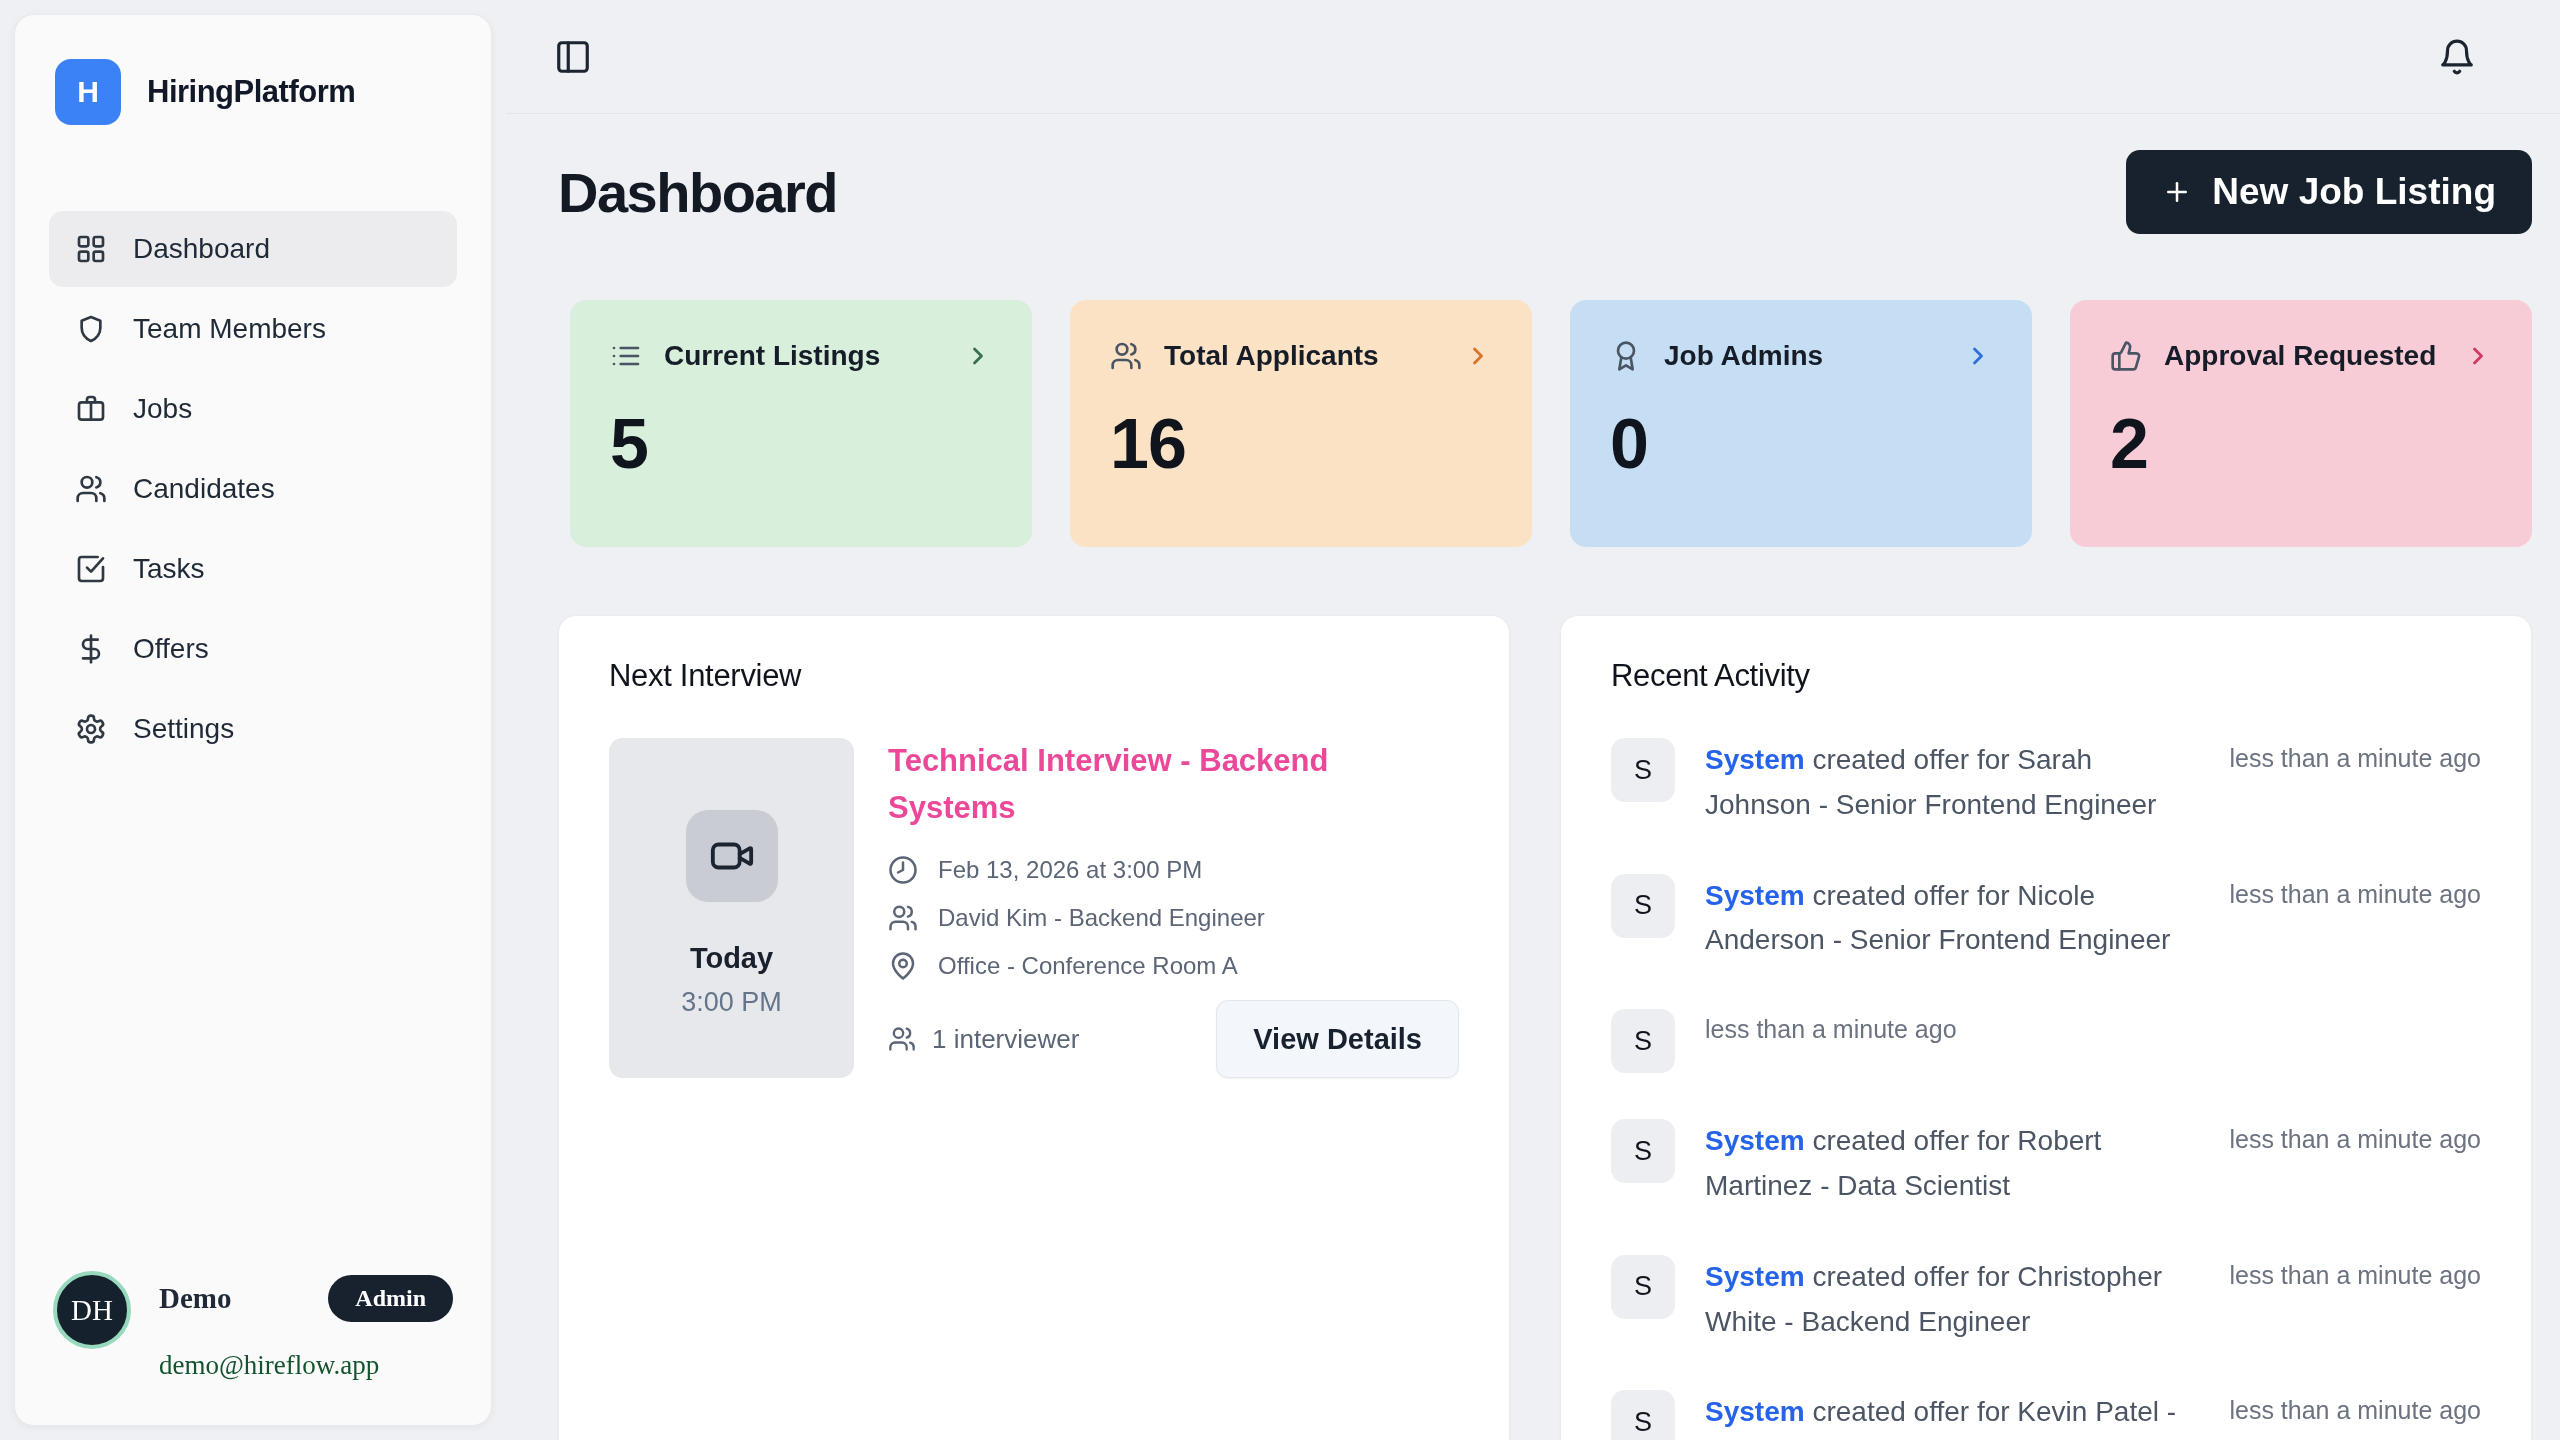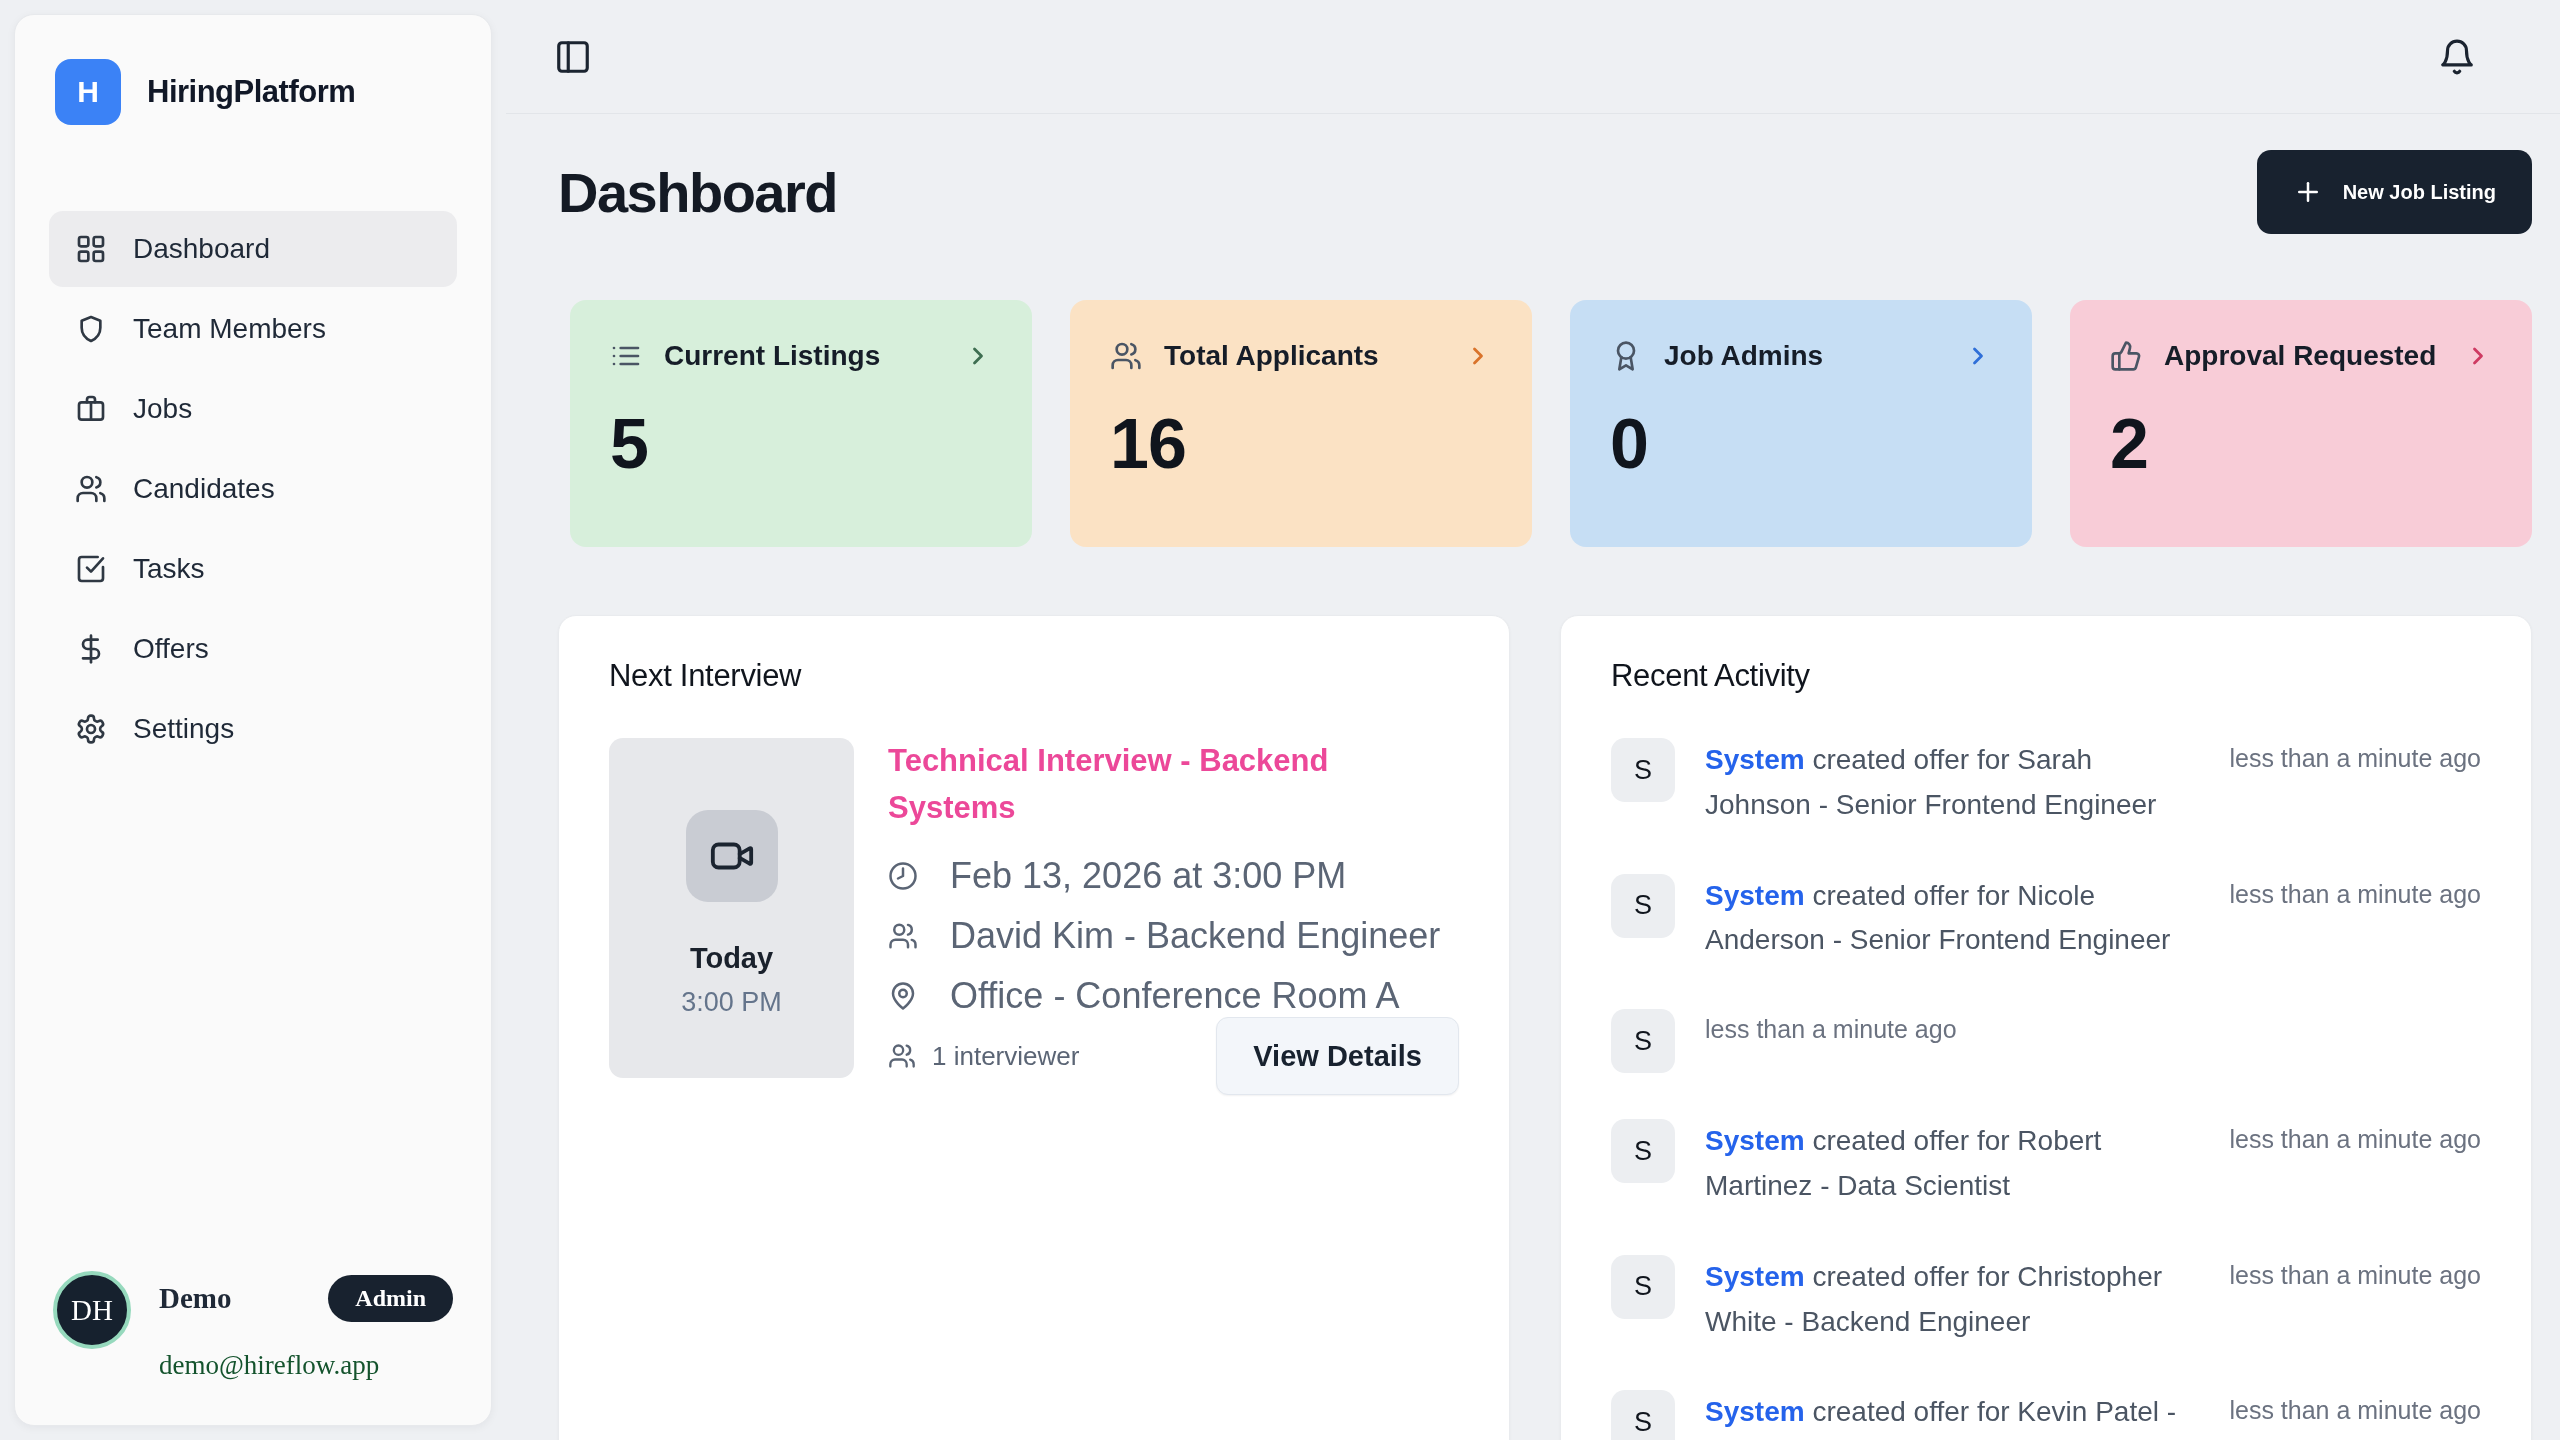--- a/index.html
+++ b/index.html
@@ -71,21 +71,21 @@
   .icon-btn svg { width:38px; height:38px; }
 
   .content { padding:36px 28px 0 52px; }
 
   .page-head { display:flex; align-items:center; justify-content:space-between; }
   .page-title { font-size:56px; font-weight:700; color:#141a24; letter-spacing:-1.5px; }
   .new-job-btn {
     display:flex; align-items:center; gap:20px;
     background:#18222f; color:#fff;
     font-family:"Liberation Sans", sans-serif;
-    font-size:20px; font-weight:600;
+    font-size:37px; font-weight:600;
     height:84px; padding:0 36px; border:none; border-radius:14px; cursor:pointer;
   }
   .new-job-btn .ic svg { width:30px; height:30px; }
 
   .stats { display:grid; grid-template-columns:repeat(4,1fr); gap:38px; margin-top:66px;padding-left:12px; }
   .stat { border-radius:16px; padding:40px 40px; height:247px; cursor:pointer; }
   .stat-green  { background:#d7efdb; }
   .stat-orange { background:#fbe2c4; }
   .stat-blue   { background:#c6def4; }
   .stat-pink   { background:#f8ccd7; }
@@ -116,21 +116,21 @@
     width:92px; height:92px; background:#c9ccd3; border-radius:22px;
     display:flex; align-items:center; justify-content:center; color:#1b2430;
   }
   .media-icon svg { width:46px; height:46px; }
   .media-day { margin-top:40px; font-size:29px; font-weight:700; color:#1a212c; }
   .media-time { margin-top:12px; font-size:27px; color:#64748b; }
 
   .interview-info { flex:1; display:flex; flex-direction:column; min-height:340px; }
   .interview-title { font-size:31px; font-weight:700; color:#ec4899; line-height:1.5; max-width:640px; }
   .meta { margin-top:24px; display:flex; flex-direction:column; gap:18px; }
-  .meta-row { display:flex; align-items:center; gap:32px; font-size:36px; color:#5b6575; }
+  .meta-row { display:flex; align-items:center; gap:20px; font-size:24px; color:#5b6575; }
   .meta-row .ic { color:#5b6575; } .meta-row .ic svg { width:30px; height:30px; }
   .interview-footer { margin-top:auto; display:flex; align-items:center; justify-content:space-between; }
   .count { display:flex; align-items:center; gap:16px; font-size:26px; color:#5b6575; }
   .count .ic svg { width:28px; height:28px; }
   .view-btn {
     background:#f3f6fa; border:1px solid #e2e7ee; border-radius:12px;
     font-family:"Liberation Sans", sans-serif;
     height:78px; padding:0 36px; font-size:29px; font-weight:600; color:#18222f;
     box-shadow:0 1px 2px rgba(16,24,40,.06); cursor:pointer;
   }

